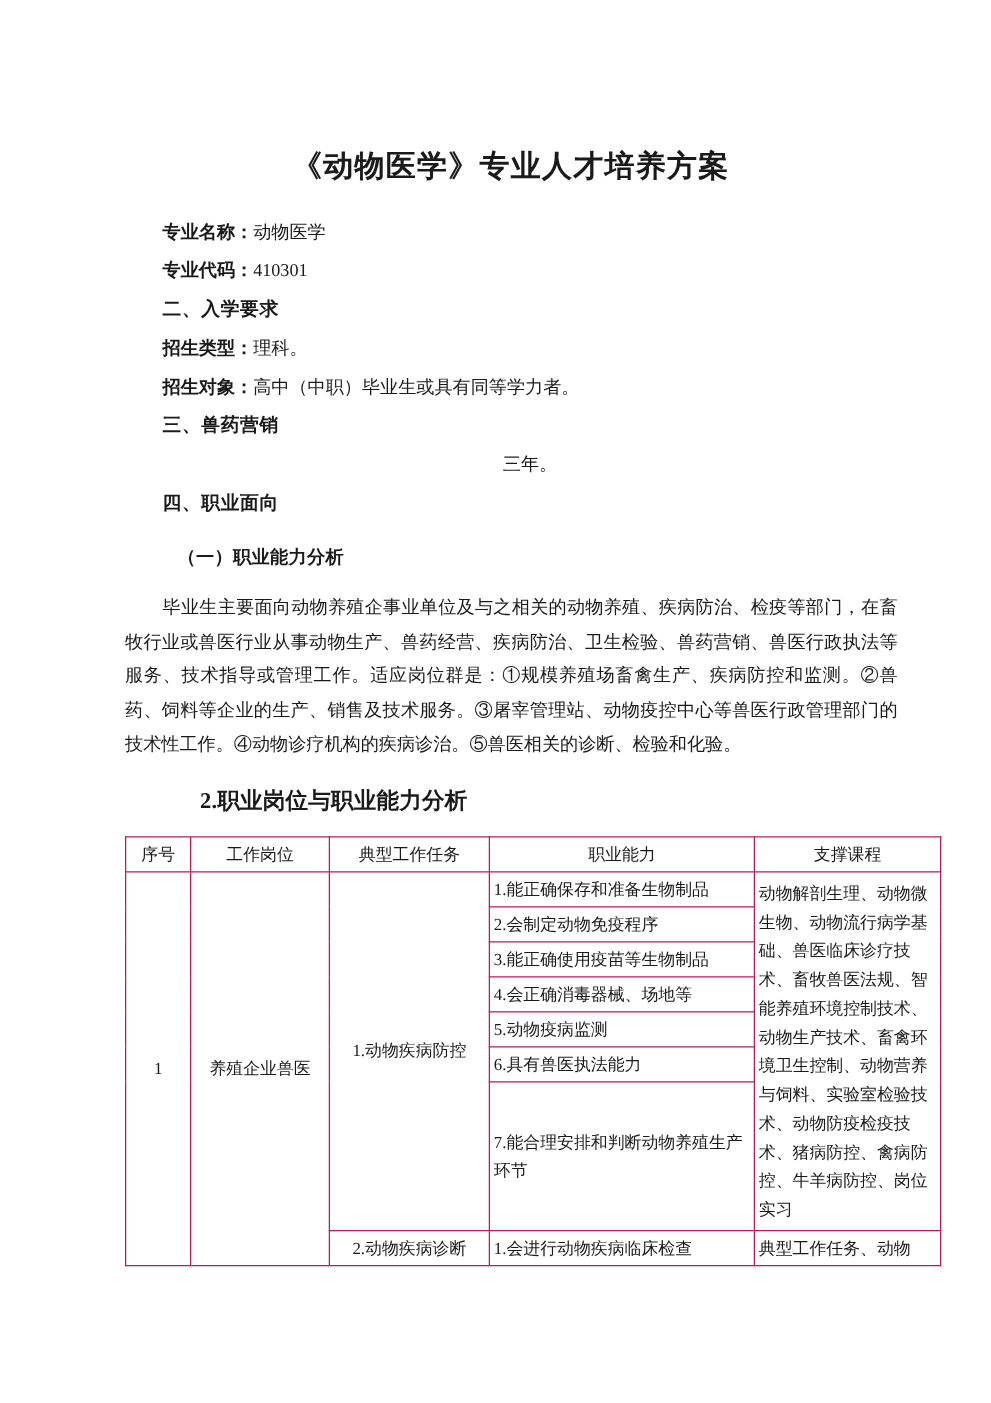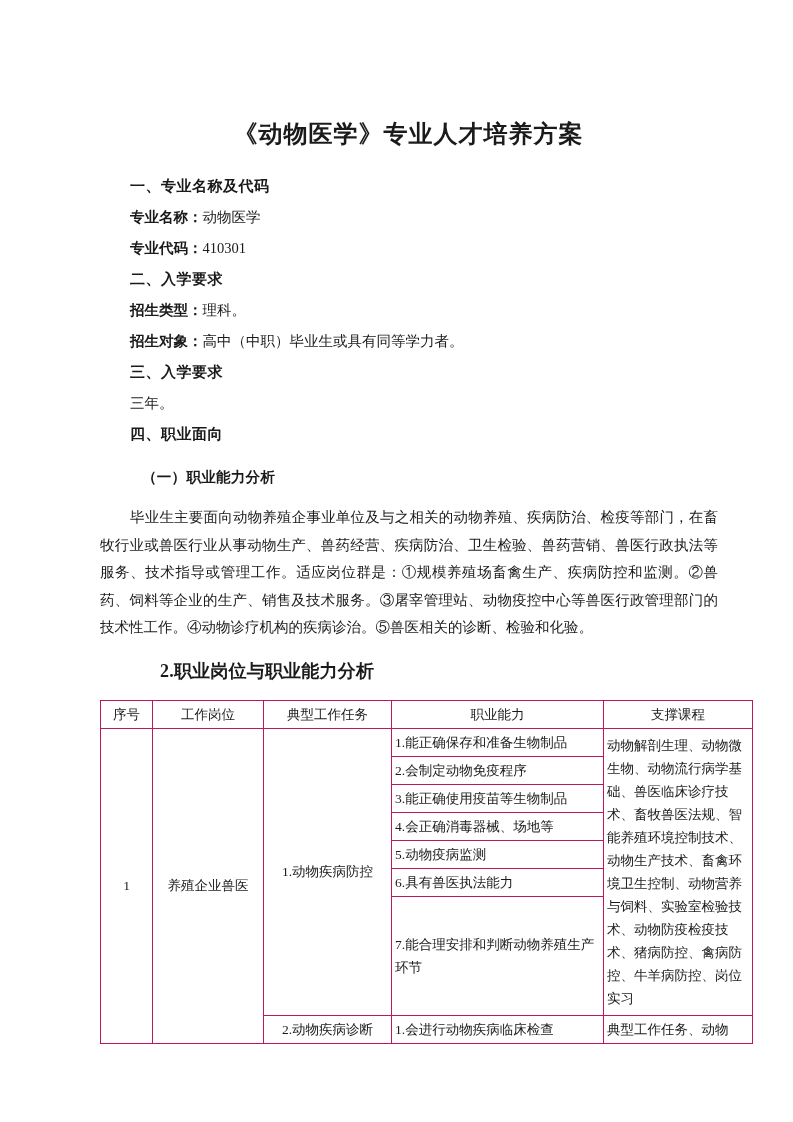--- a/index.html
+++ b/index.html
@@ -60,20 +60,21 @@
   }
   .kv-line b {
     font-weight: bold;
   }
 
   .plain-line {
     font-size: 14.5px;
     line-height: 31px;
     margin: 0;
     text-indent: 30px;
+    text-align: center;
   }
 
   .h-level2 {
     font-size: 14.5px;
     font-weight: bold;
     line-height: 30px;
     margin: 12px;
     text-indent: 30px;
     letter-spacing: 0.3px;
   }
@@ -142,33 +143,32 @@
 </style>
 </head>
 <body>
 
 <div class="page">
 
   <h1 class="doc-title">《动物医学》专业人才培养方案</h1>
 
   <div class="body-wrap">
 
-    <p class="h-level1">一、专业名称及代码</p>
 
     <p class="kv-line"><b>专业名称：</b><span>动物医学</span></p>
 
     <p class="kv-line"><b>专业代码：</b><span>410301</span></p>
 
     <p class="h-level1">二、入学要求</p>
 
     <p class="kv-line"><b>招生类型：</b><span>理科。</span></p>
 
     <p class="kv-line"><b>招生对象：</b><span>高中（中职）毕业生或具有同等学力者。</span></p>
 
-    <p class="h-level1">三、入学要求</p>
+    <p class="h-level1">三、兽药营销</p>
 
     <p class="plain-line">三年。</p>
 
     <p class="h-level1">四、职业面向</p>
 
     <p class="h-level2">（一）职业能力分析</p>
 
 
     <p class="para">毕业生主要面向动物养殖企事业单位及与之相关的动物养殖、疾病防治、检疫等部门，在畜牧行业或兽医行业从事动物生产、兽药经营、疾病防治、卫生检验、兽药营销、兽医行政执法等服务、技术指导或管理工作。适应岗位群是：①规模养殖场畜禽生产、疾病防控和监测。②兽药、饲料等企业的生产、销售及技术服务。③屠宰管理站、动物疫控中心等兽医行政管理部门的技术性工作。④动物诊疗机构的疾病诊治。⑤兽医相关的诊断、检验和化验。</p>
 

